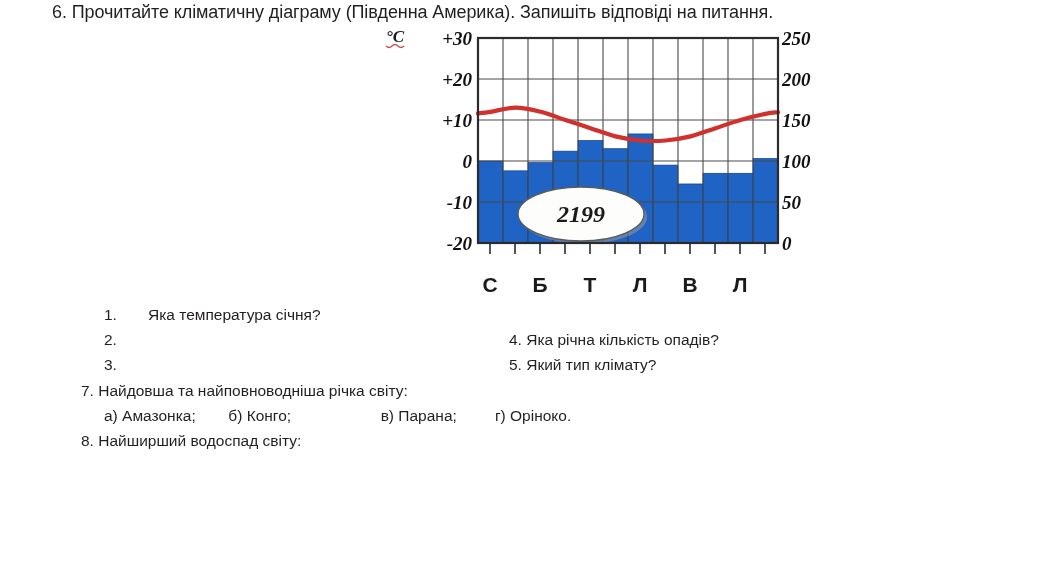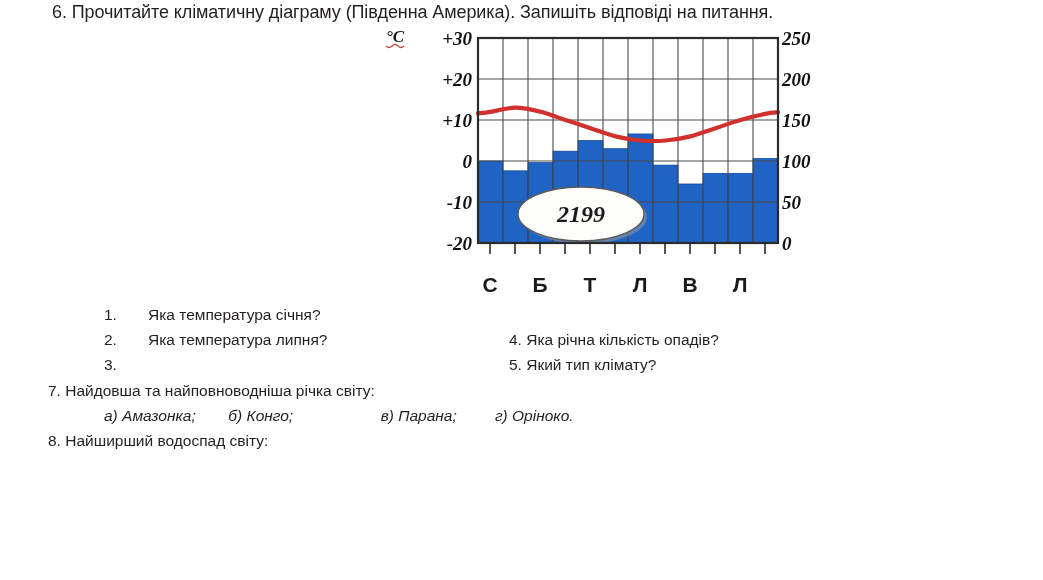--- a/index.html
+++ b/index.html
@@ -69,26 +69,26 @@
   
   .qblock {
     position: absolute;
     left: 48px;
     font-size: 15.5px;
     line-height: 25px;
     white-space: nowrap;
   }
   .q7 { top: 378px; }
   .q8 { top: 428px; }
-  .qstem { display: block; }
+  .qstem { display: block; margin-left: 33px; }
   .qopts {
     display: block;
     margin-left: 56px;
   }
-  .opt { display: inline-block; font-style: italic; }
+  .opt { display: inline-block; }
   .opt-a7  { min-width: 120px; }
   .opt-b7  { min-width: 118px; }
   .opt-v7  { min-width: 110px; margin-left: 30px; }
   .opt-g7  { min-width: 0; }
   .opt-a8  { min-width: 130px; }
   .opt-b8  { min-width: 125px; }
   .opt-v8  { min-width: 0; }
 </style>
 </head>
 <body>
@@ -198,21 +198,20 @@
 </div>
 
 <div class="qlist">
   <div class="qrow">
     <span class="qnum">1.</span>
     <span class="qtext">Яка температура січня?</span>
     <span class="qright"></span>
   </div>
   <div class="qrow">
     <span class="qnum">2.</span>
-    <span class="qtext">Яка температура липня?</span>
     <span class="qright">4. Яка річна кількість опадів?</span>
   </div>
   <div class="qrow">
     <span class="qnum">3.</span>
     <span class="qright">5. Який тип клімату?</span>
   </div>
 </div>
 
 <div class="qblock q7">
   <span class="qstem">7. Найдовша та найповноводніша річка світу:</span>

